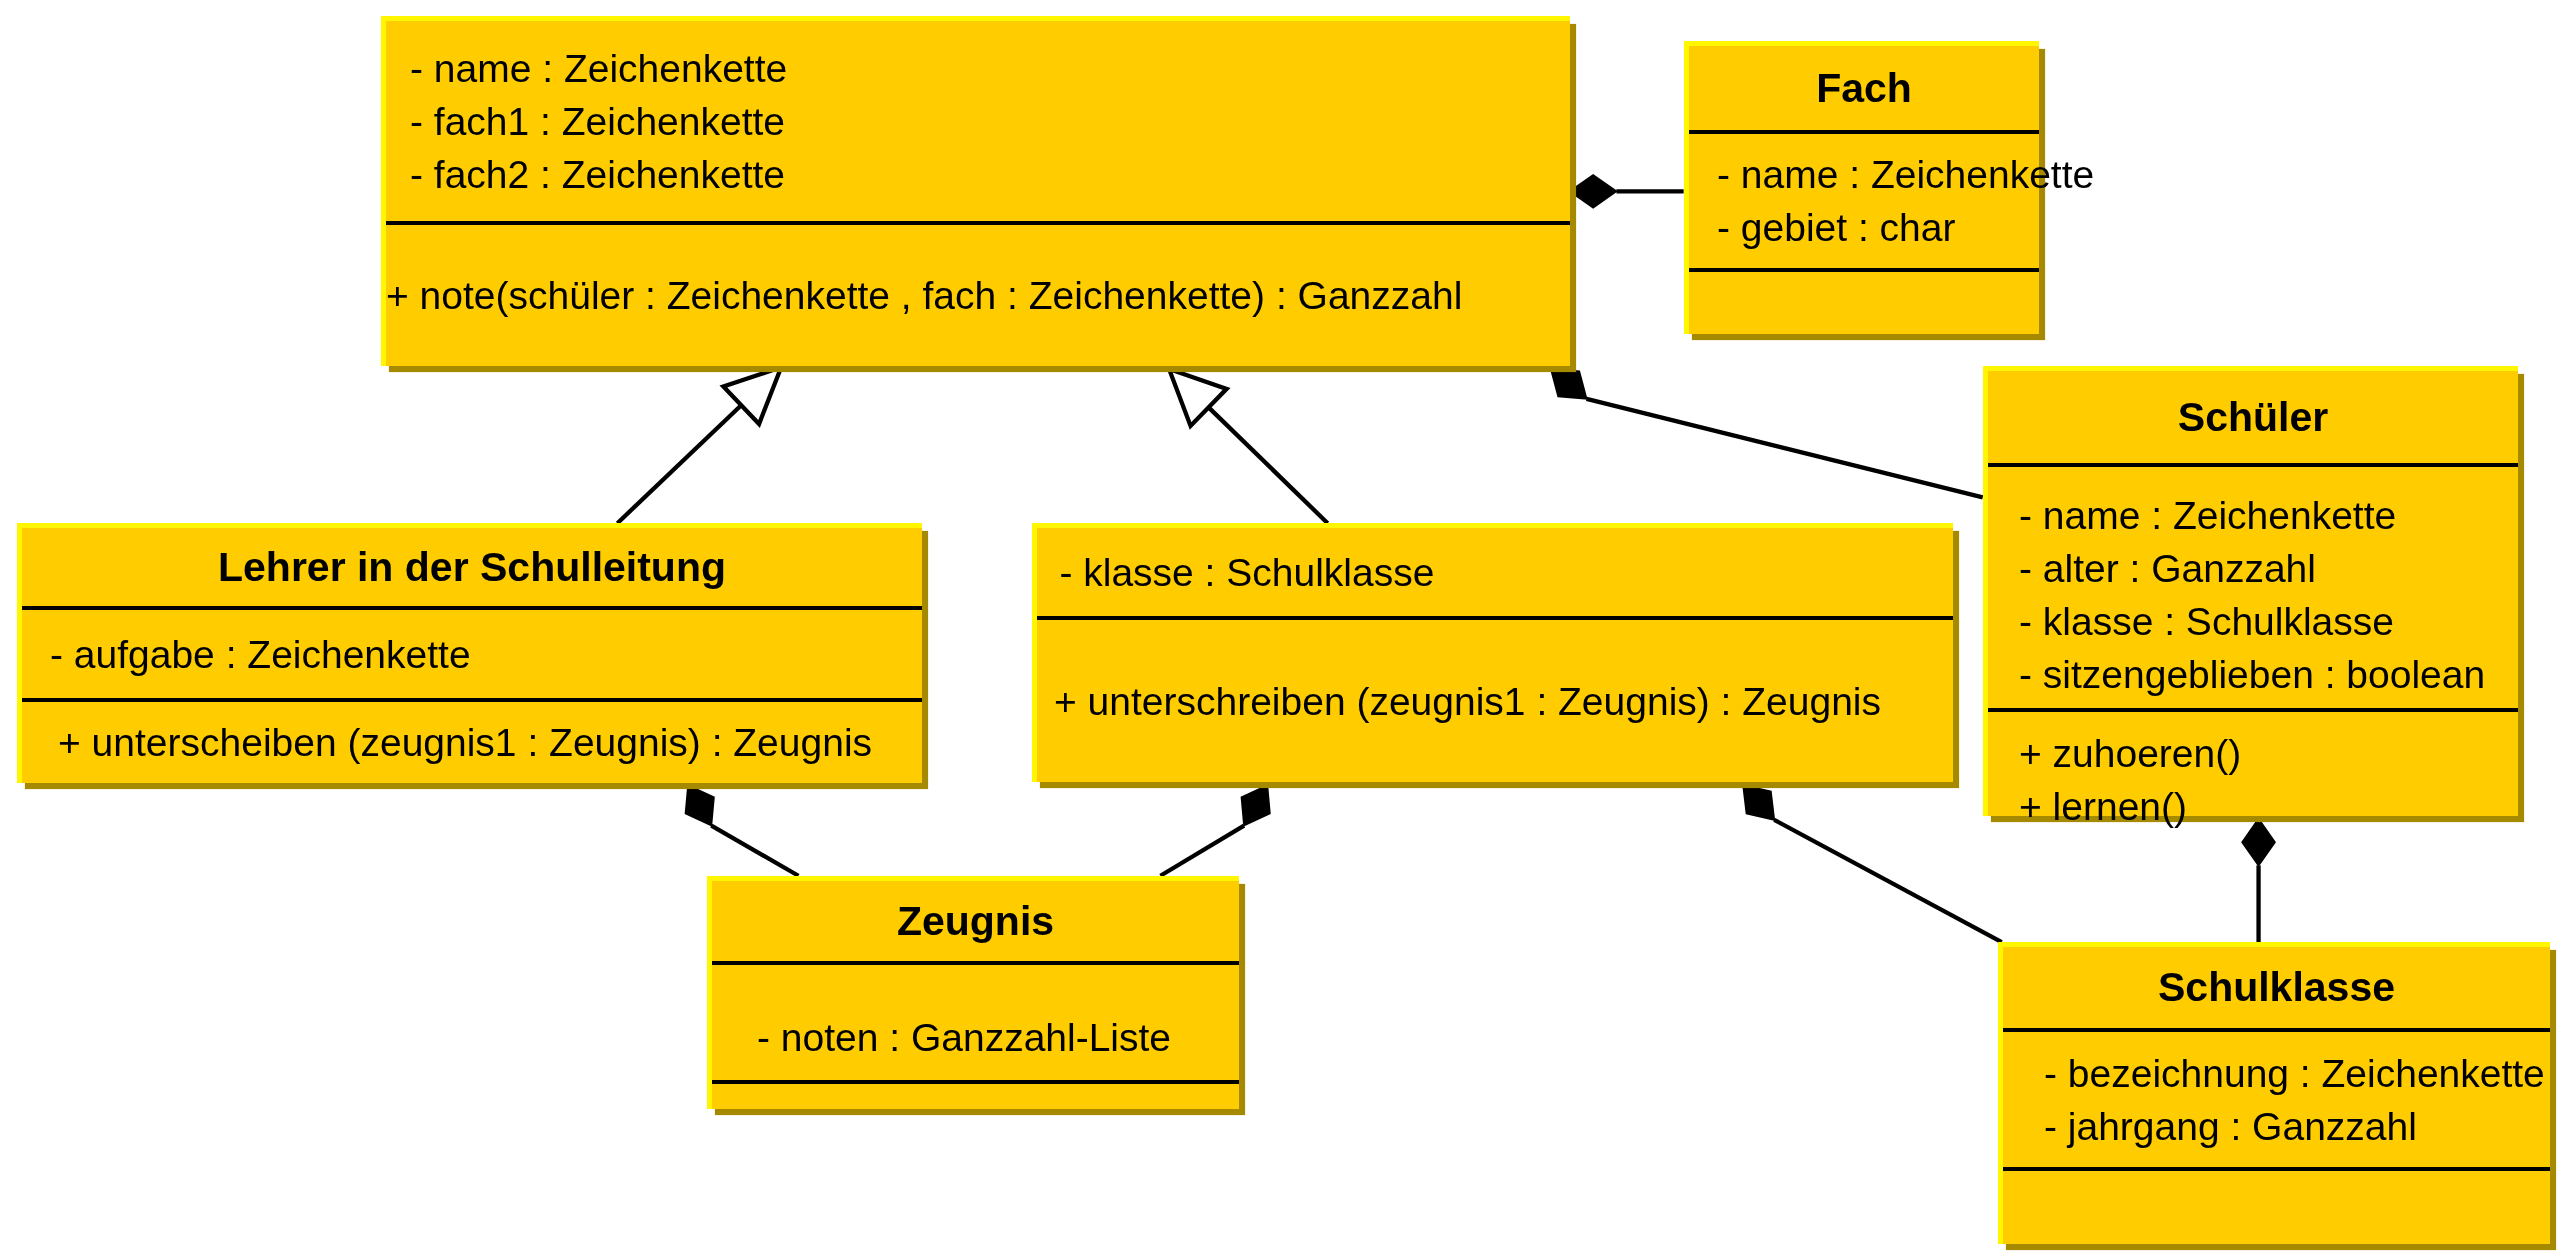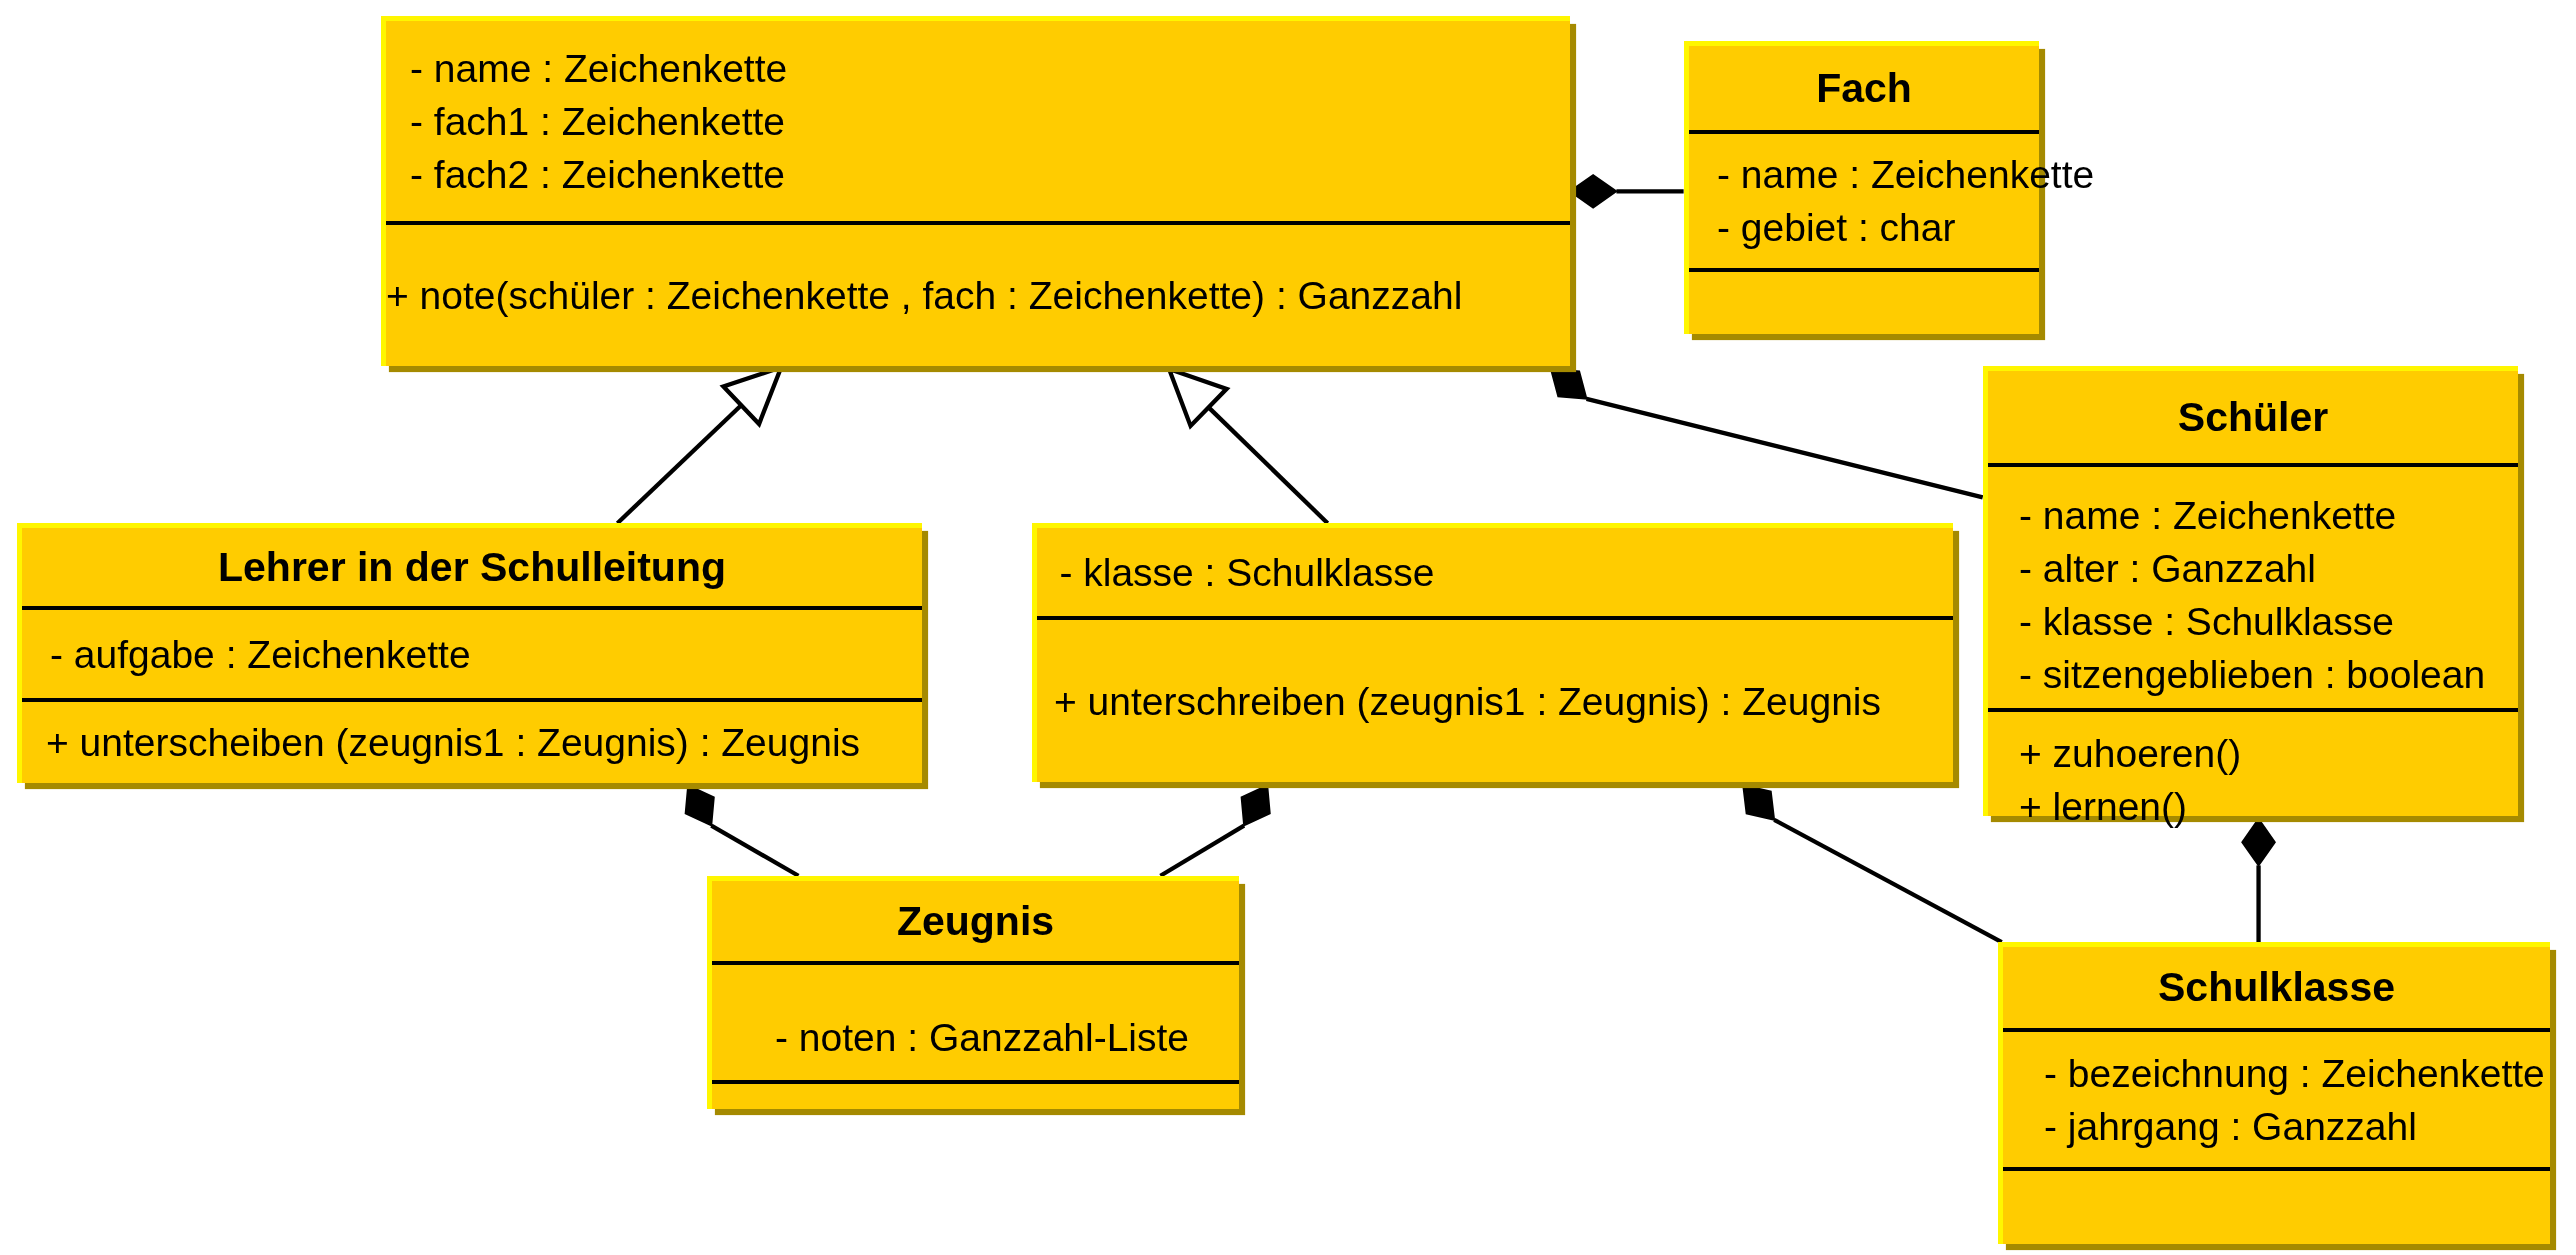--- a/index.html
+++ b/index.html
@@ -32,25 +32,25 @@
     font-size:39px;line-height:53px;padding-left:21px;white-space:nowrap;
   }
   
   #lehrer{left:381px;top:16.4px;width:1189px;height:350px;}
   #lehrer .t{height:78px}#lehrer .a{height:200px}#lehrer .m{padding-left:0}
   #fach{left:1684px;top:41px;width:355px;height:293px;}
   #fach .t{height:84px}#fach .a{height:134px;padding-left:28px}
   #schueler{left:1983px;top:366px;width:535px;height:450px;gap:15px;}
   #schueler .t{height:92px}#schueler .a{height:226px;padding-left:31px}#schueler .m{padding-left:31px}
   #schulleitung{left:17px;top:523px;width:905px;height:260px;}
-  #schulleitung .t{height:78px}#schulleitung .a{height:88px;padding-left:28px}#schulleitung .m{padding-left:24px}
+  #schulleitung .t{height:78px}#schulleitung .a{height:88px;padding-left:28px}#schulleitung .m{padding-left:36px}
   #klassenlehrer{left:1032px;top:523px;width:921px;height:259px;}
   #klassenlehrer .t{height:78px}#klassenlehrer .a{height:88px;padding-left:22.4px}#klassenlehrer .m{padding-left:17px}
   #zeugnis{left:707px;top:876px;width:532px;height:233px;gap:29px;}
-  #zeugnis .t{height:80px}#zeugnis .a{height:86px;padding-left:63px}
+  #zeugnis .t{height:80px}#zeugnis .a{height:86px;padding-left:45px}
   #schulklasse{left:1998px;top:942px;width:552px;height:302px;}
   #schulklasse .t{height:81px}#schulklasse .a{height:135px;padding-left:41px}
 </style>
 </head>
 <body>
 
 <div class="stage">
 
   <svg id="wires" viewBox="0 0 2988 1456">
       <g>

